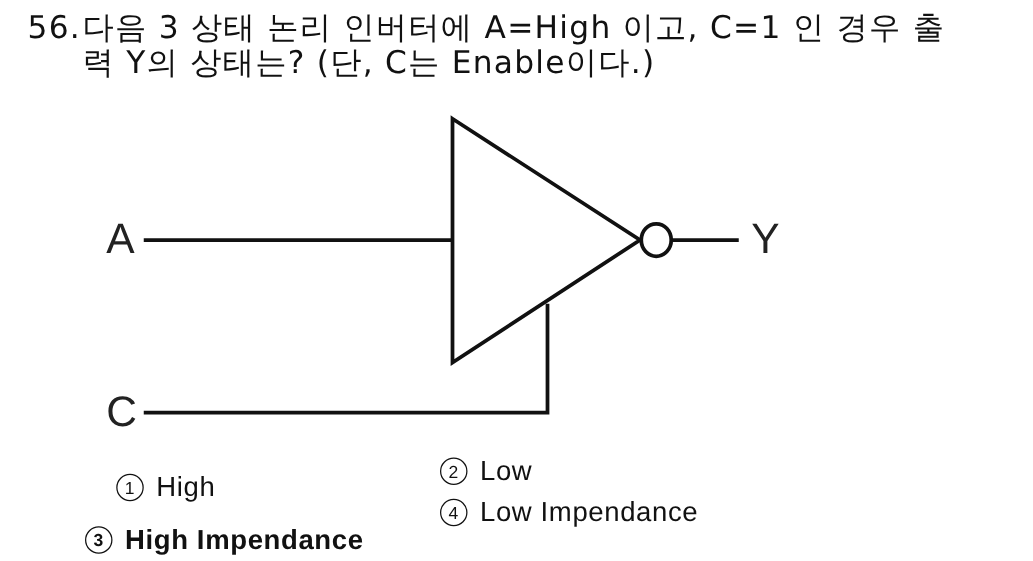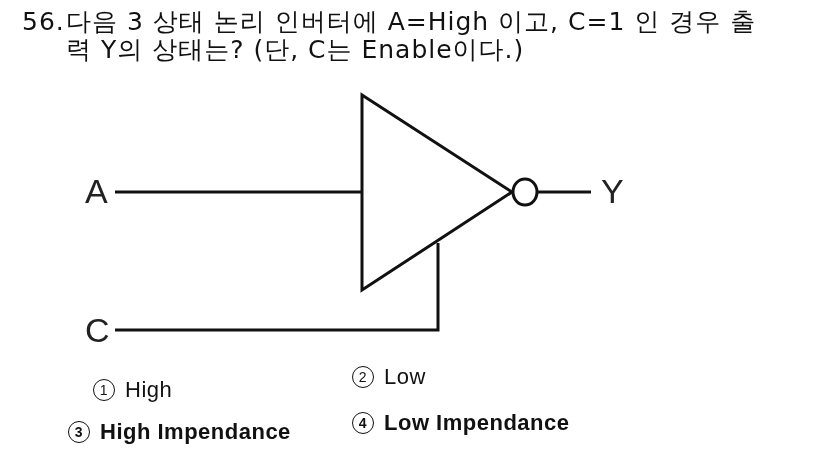--- a/index.html
+++ b/index.html
@@ -41,15 +41,15 @@
 
 <div class="opt" style="left:68px; top:377px;margin-left:25px;">
   <span class="circ">1</span><span>High</span>
 </div>
 <div class="opt" style="left:352px; top:364px;">
   <span class="circ">2</span><span>Low</span>
 </div>
 <div class="opt" style="left:68px; top:419px;font-weight:bold;">
   <span class="circ">3</span><span>High Impendance</span>
 </div>
-<div class="opt" style="left:352px; top:410px;font-weight:bold;">
+<div class="opt" style="left:352px; top:397px;">
   <span class="circ">4</span><span>Low Impendance</span>
 </div>
 
 </body></html>

